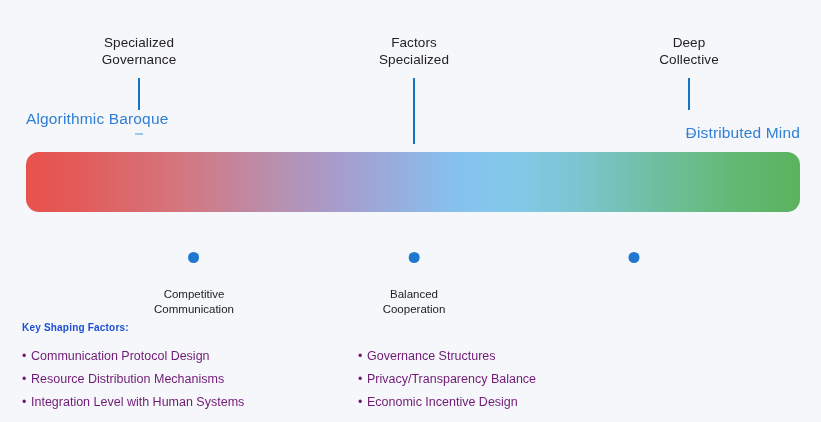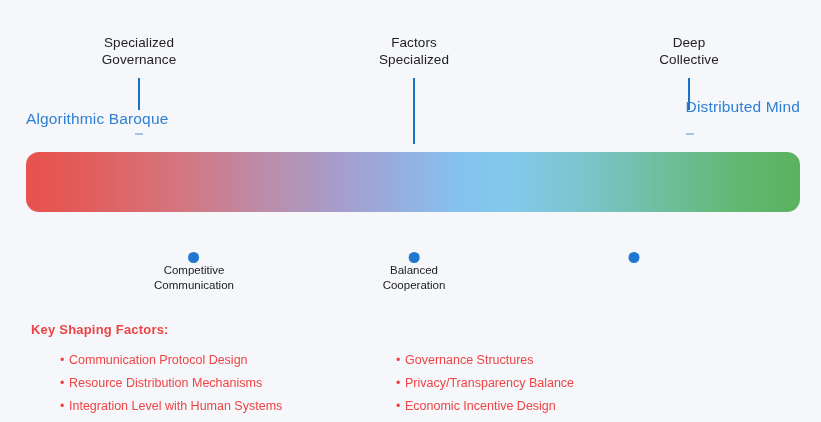--- a/index.html
+++ b/index.html
@@ -43,21 +43,21 @@
 
   
   .pole-label {
     position: absolute;
     font-size: 15.5px;
     color: #2f7fd4;
     white-space: nowrap;
     letter-spacing: 0.15px;
   }
   .pole-left  { left: 26px; top: 110px; }
-  .pole-right { left: 800px; top: 98px; transform: translateX(-100%); }
+  .pole-right { left: 800px; top: 124px; transform: translateX(-100%); }
 
   .pole-stub {
     position: absolute;
     width: 8px;
     height: 2px;
     background: #9ec6ea;
   }
 
   
   .spectrum-bar {
@@ -91,57 +91,55 @@
     white-space: nowrap;
   }
   .state-dot {
     width: 11px;
     height: 11px;
     border-radius: 50%;
     background: #1f77d0;
     margin: 0 auto;
   }
   .state-label {
-    margin-top: 0;
+    margin-top: 24px;
     font-size: 11.5px;
     color: #222222;
     line-height: 15px;
   }
 
   
   .factors {
     position: absolute;
     left: 22px;
     top: 322px;
     width: 700px;
   }
   .factors-title {
-    font-size: 13px;
+    font-size: 10px;
     font-weight: bold;
-    color: #ef4444;
+    color: #1d4ed8;
     letter-spacing: 0.2px;
-    margin-left: 9px;
   }
   .factors-columns {
     position: relative;
     margin-top: 12px;
     height: 72px;
   }
   .factors-col {
     position: absolute;
     top: 0;
   }
   .factors-col.col-left  { left: 0px; }
   .factors-col.col-right { left: 336px; }
   .factor-item {
     font-size: 12.5px;
-    color: #ef4444;
+    color: #701a75;
     line-height: 23px;
     white-space: nowrap;
-    margin-left: 38px;
   }
   .factor-bullet {
     display: inline-block;
     width: 9px;
   }
 </style>
 </head>
 <body>
 
 <div class="canvas">

